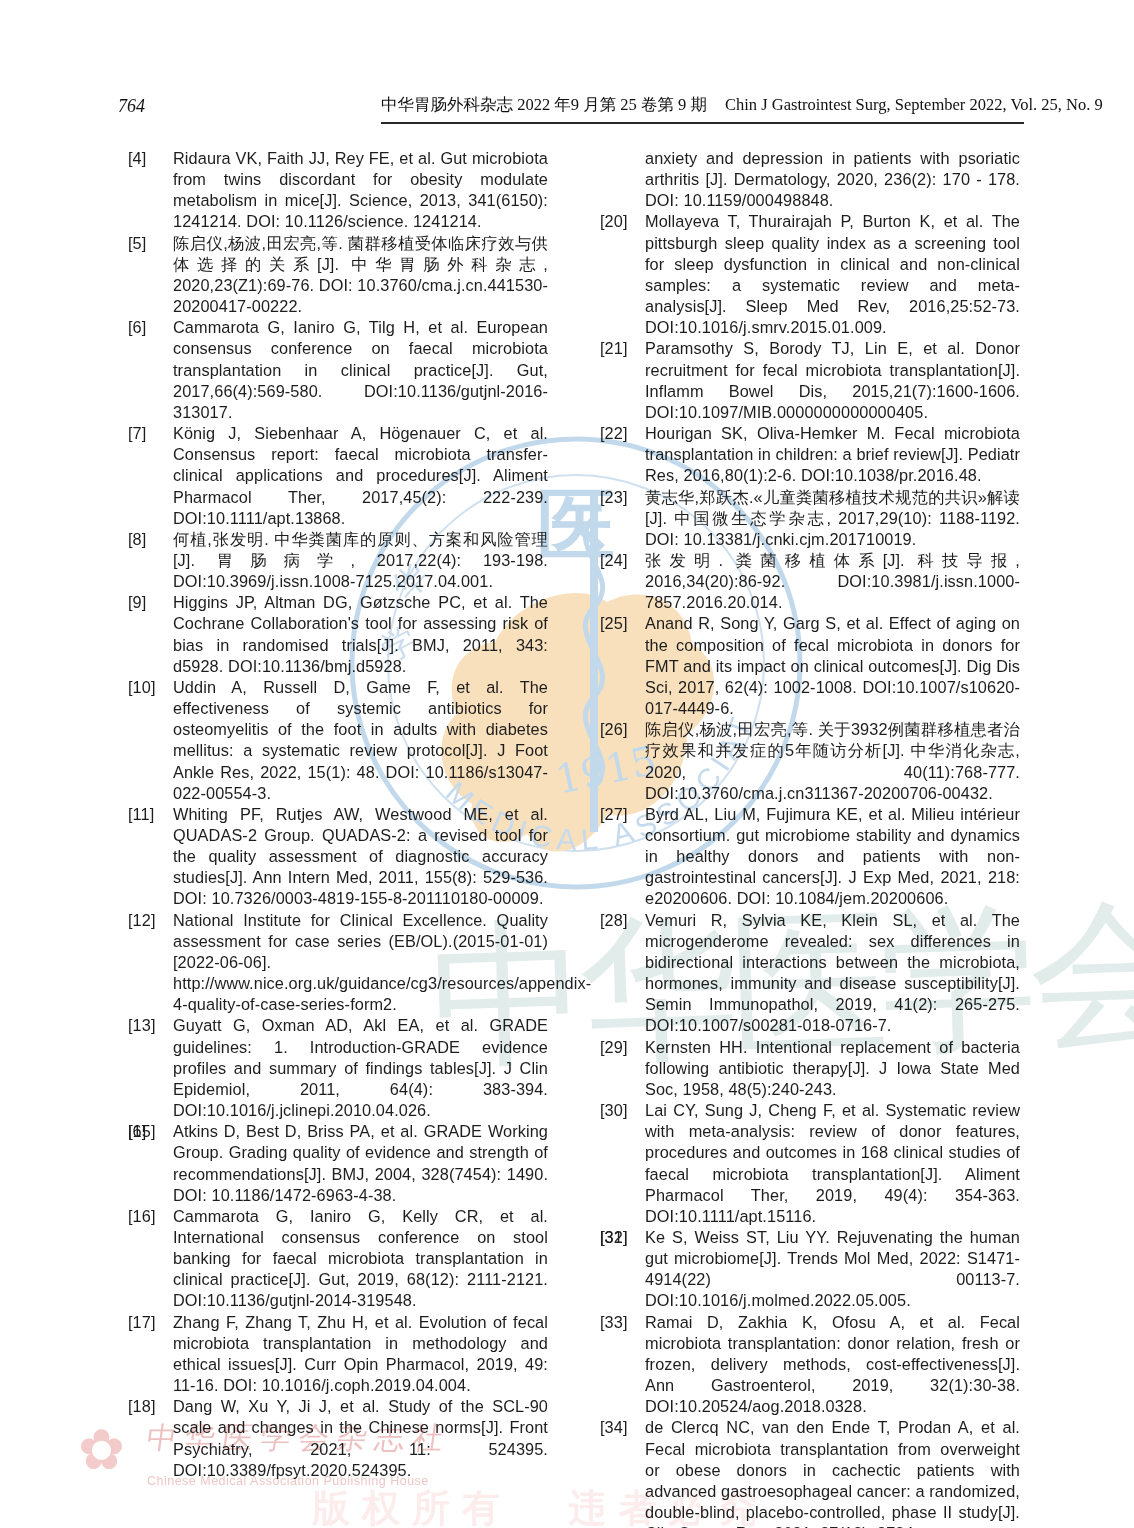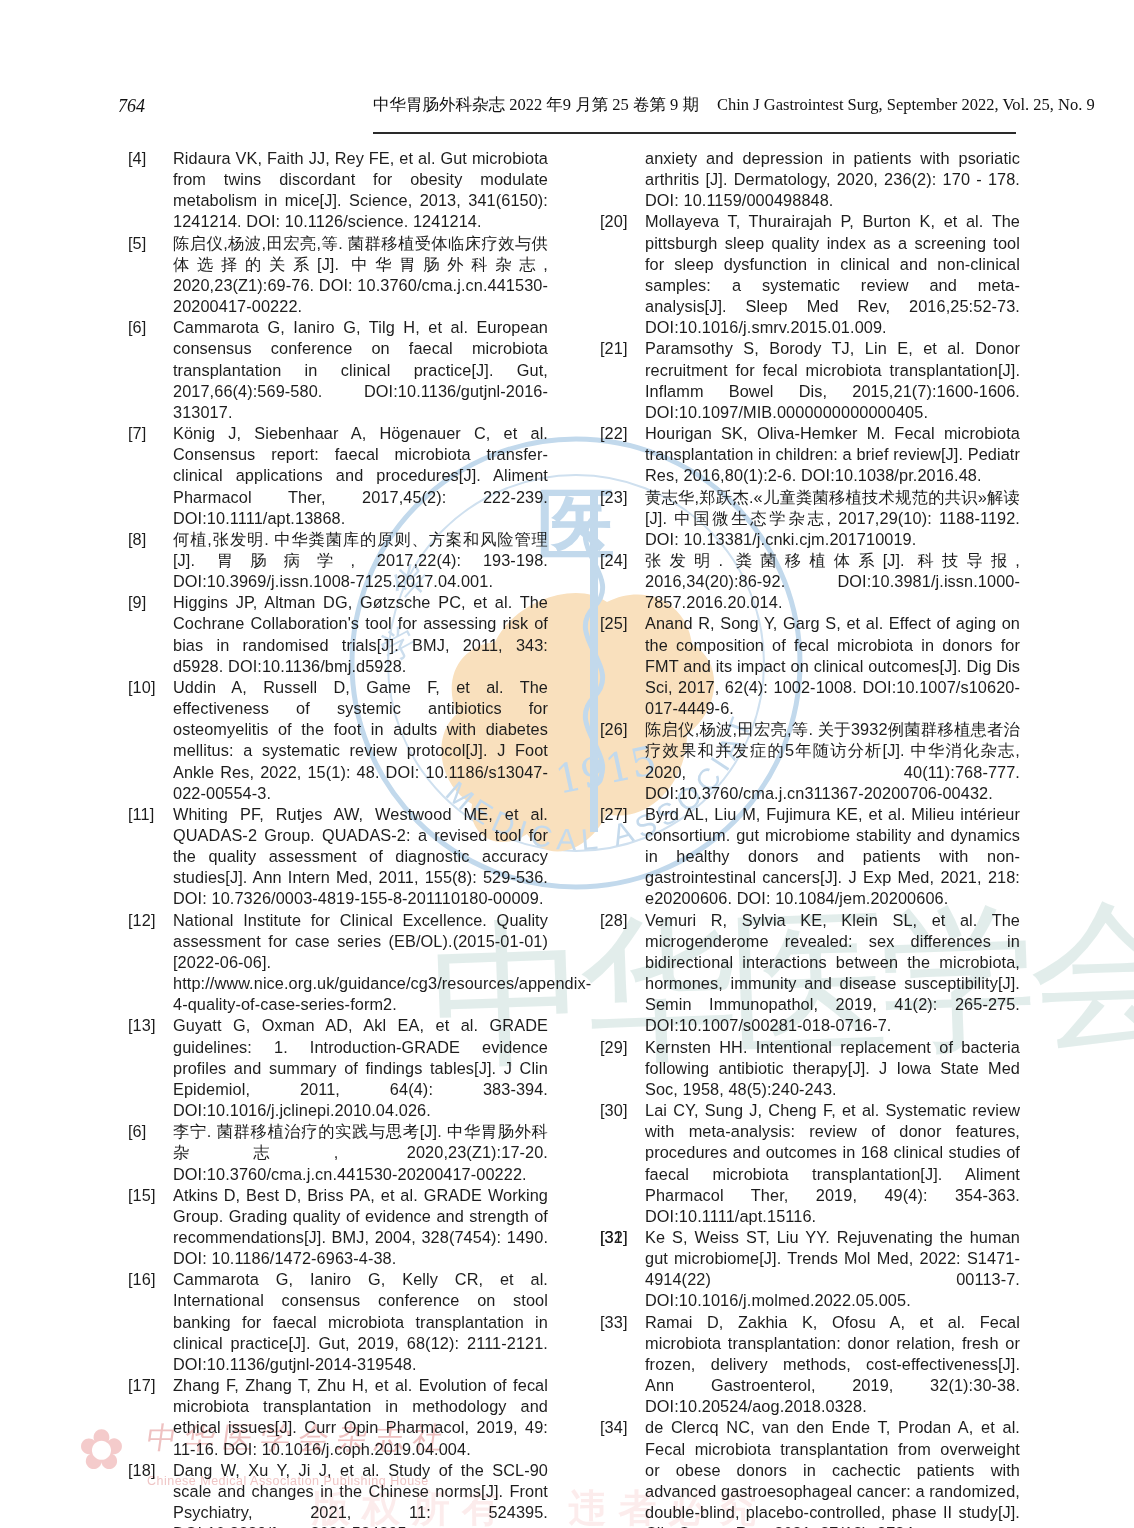--- a/index.html
+++ b/index.html
@@ -11,26 +11,26 @@
     font-family:"Liberation Sans","DejaVu Sans",sans-serif;
     color:#1c1c1c;
   }
   
   .page-num{
     position:absolute;left:118px;top:96px;
     font-family:"Liberation Serif","DejaVu Serif",serif;
     font-size:18px;color:#111;font-style:italic;
   }
   .journal-header{
-    position:absolute;left:373px;top:94px;width:643px;
+    position:absolute;left:381px;top:94px;width:643px;
     text-align:center;
     font-family:"Liberation Serif","DejaVu Serif",serif;
     font-size:16.5px;color:#111;
     white-space:nowrap;
-    padding-bottom:16px;
+    padding-bottom:6px;
     border-bottom:2px solid #2a2a2a;
     z-index:2;
   }
   .journal-header .en{margin-left:14px;}
   
   .col{
     position:absolute;top:148px;width:420px;z-index:1;
   }
   .col-left{left:128px;}
   .col-right{left:600px;}
@@ -172,21 +172,20 @@
       <span class="ref-text">National Institute for Clinical Excellence. Quality assessment for case series (EB/OL).(2015-01-01)[2022-06-06]. http://www.nice.org.uk/guidance/cg3/resources/appendix-4-quality-of-case-series-form2.</span>
     </div>
 
     <div class="ref">
       <span class="ref-num">[13]</span>
       <span class="ref-text">Guyatt G, Oxman AD, Akl EA, et al. GRADE guidelines: 1. Introduction-GRADE evidence profiles and summary of findings tables[J]. J Clin Epidemiol, 2011, 64(4): 383-394. DOI:10.1016/j.jclinepi.2010.04.026.</span>
     </div>
 
     <div class="ref">
       <span class="ref-num">[6]</span>
-      <span class="ref-text">李宁. 菌群移植治疗的实践与思考[J]. 中华胃肠外科杂志, 2020,23(Z1):17-20. DOI:10.3760/cma.j.cn.441530-20200417-00222.</span>
     </div>
 
     <div class="ref">
       <span class="ref-num">[15]</span>
       <span class="ref-text">Atkins D, Best D, Briss PA, et al. GRADE Working Group. Grading quality of evidence and strength of recommendations[J]. BMJ, 2004, 328(7454): 1490. DOI: 10.1186/1472-6963-4-38.</span>
     </div>
 
     <div class="ref">
       <span class="ref-num">[16]</span>
       <span class="ref-text">Cammarota G, Ianiro G, Kelly CR, et al. International consensus conference on stool banking for faecal microbiota transplantation in clinical practice[J]. Gut, 2019, 68(12): 2111-2121. DOI:10.1136/gutjnl-2014-319548.</span>

